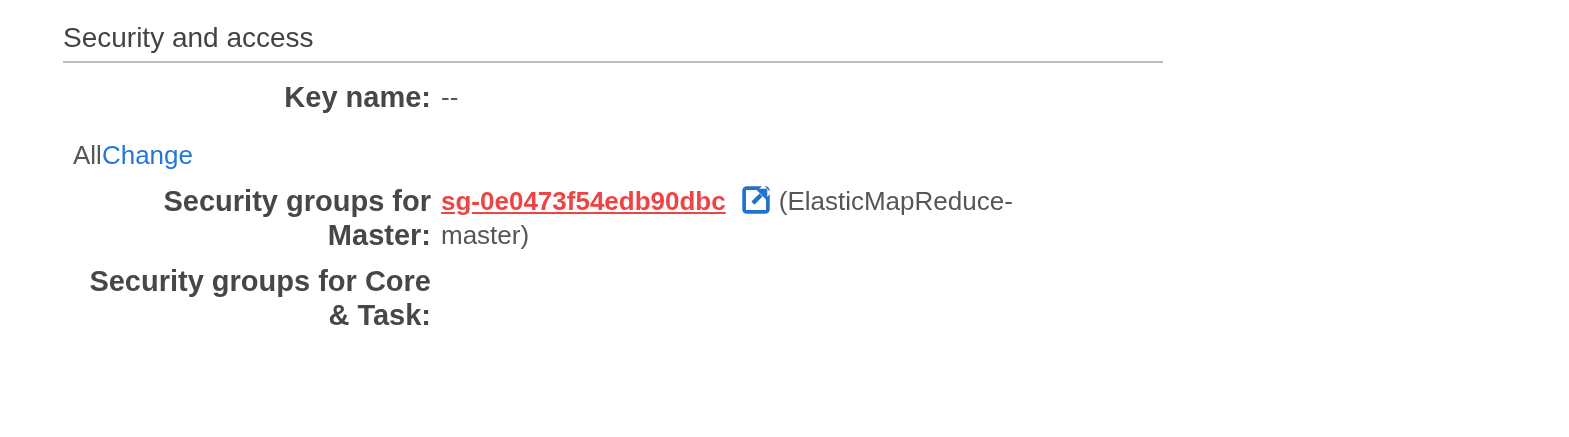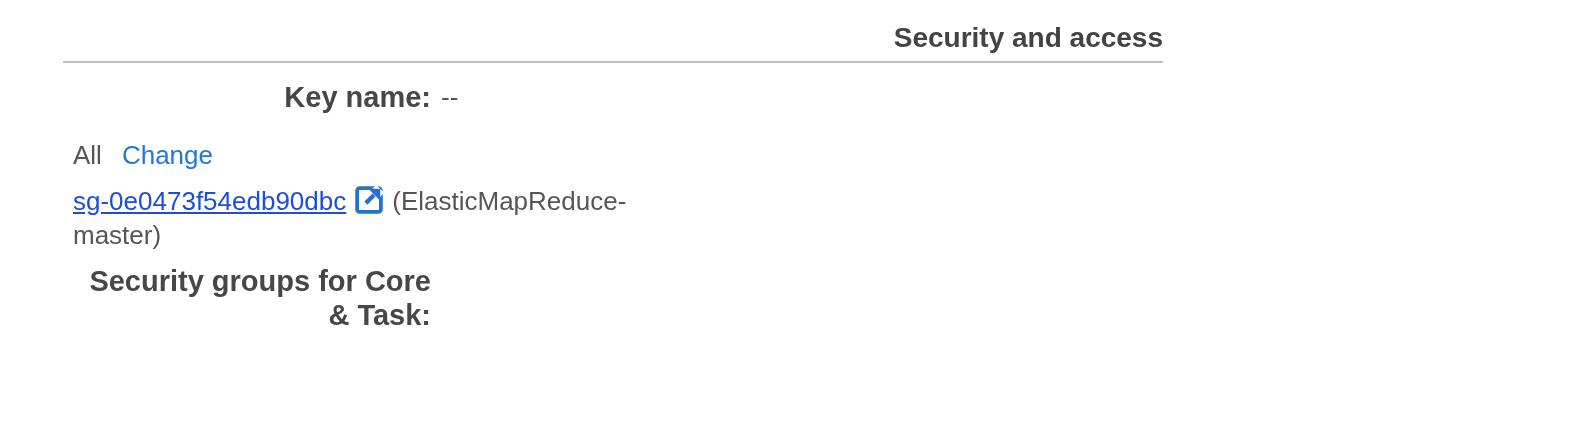--- a/index.html
+++ b/index.html
@@ -8,26 +8,25 @@
     background: #ffffff;
     font-family: "Liberation Sans", "DejaVu Sans", sans-serif;
     overflow: hidden;
   }
   .section {
     margin: 22px 0 0 63px;
     width: 1100px;
   }
   .section-title {
     font-size: 28px;
-    font-weight: bold;
+    font-weight: normal;
     color: #434343;
     line-height: 32px;
     padding-bottom: 7px;
     border-bottom: 2px solid #bdbdbd;
-    text-align: right;
   }
   .kv-grid { padding-top: 11px; }
   .kv-row {
     display: flex;
     align-items: flex-start;
     padding: 6px 0;
   }
   .kv-label {
     width: 368px;
     flex: 0 0 368px;
@@ -40,29 +39,29 @@
   .kv-value {
     margin-left: 10px;
     width: 635px;
     flex: 0 0 635px;
     font-size: 26px;
     color: #565656;
     line-height: 34px;
     word-wrap: break-word;
   }
   a.sg-link {
-    color: #1d4ed8;
+    color: #ef4444;
     text-decoration: underline;
-    margin-right: 8px;
+    margin-right: 15px;
     cursor: pointer;
+    font-weight: bold;
   }
   a.change-link {
     color: #2676d9;
     text-decoration: none;
-    margin-left: 20px;
     cursor: pointer;
   }
   .ext-icon {
     display: inline-block;
     width: 30px;
     height: 30px;
     vertical-align: -5px;
     margin-right: 8px;
     cursor: pointer;
   }
@@ -84,20 +83,21 @@
 
 
     <div class="kv-row">
     </div>
 
     <div class="kv-row">
       <div class="kv-value"><span>All</span><a class="change-link" href="#">Change</a></div>
     </div>
 
     <div class="kv-row">
+      <div class="kv-label">Security groups for Master:</div>
       <div class="kv-value"><a class="sg-link" href="#">sg-0e0473f54edb90dbc</a><span class="ext-icon"><svg viewBox="0 0 24 24" xmlns="http://www.w3.org/2000/svg">
               <rect x="2.5" y="2.5" width="19" height="19" rx="2" fill="#ffffff" stroke="#2273cc" stroke-width="3"></rect>
               <line x1="9" y1="15" x2="21" y2="3" stroke="#ffffff" stroke-width="9"></line>
               <line x1="9.5" y1="14.5" x2="16" y2="8" stroke="#2273cc" stroke-width="3.4"></line>
               <polygon points="11.5,3 21,3 21,12.5" fill="#2273cc"></polygon>
             </svg></span><span>(ElasticMapReduce-master)</span></div>
     </div>
 
     <div class="kv-row">
       <div class="kv-label">Security groups for Core &amp; Task:</div>

